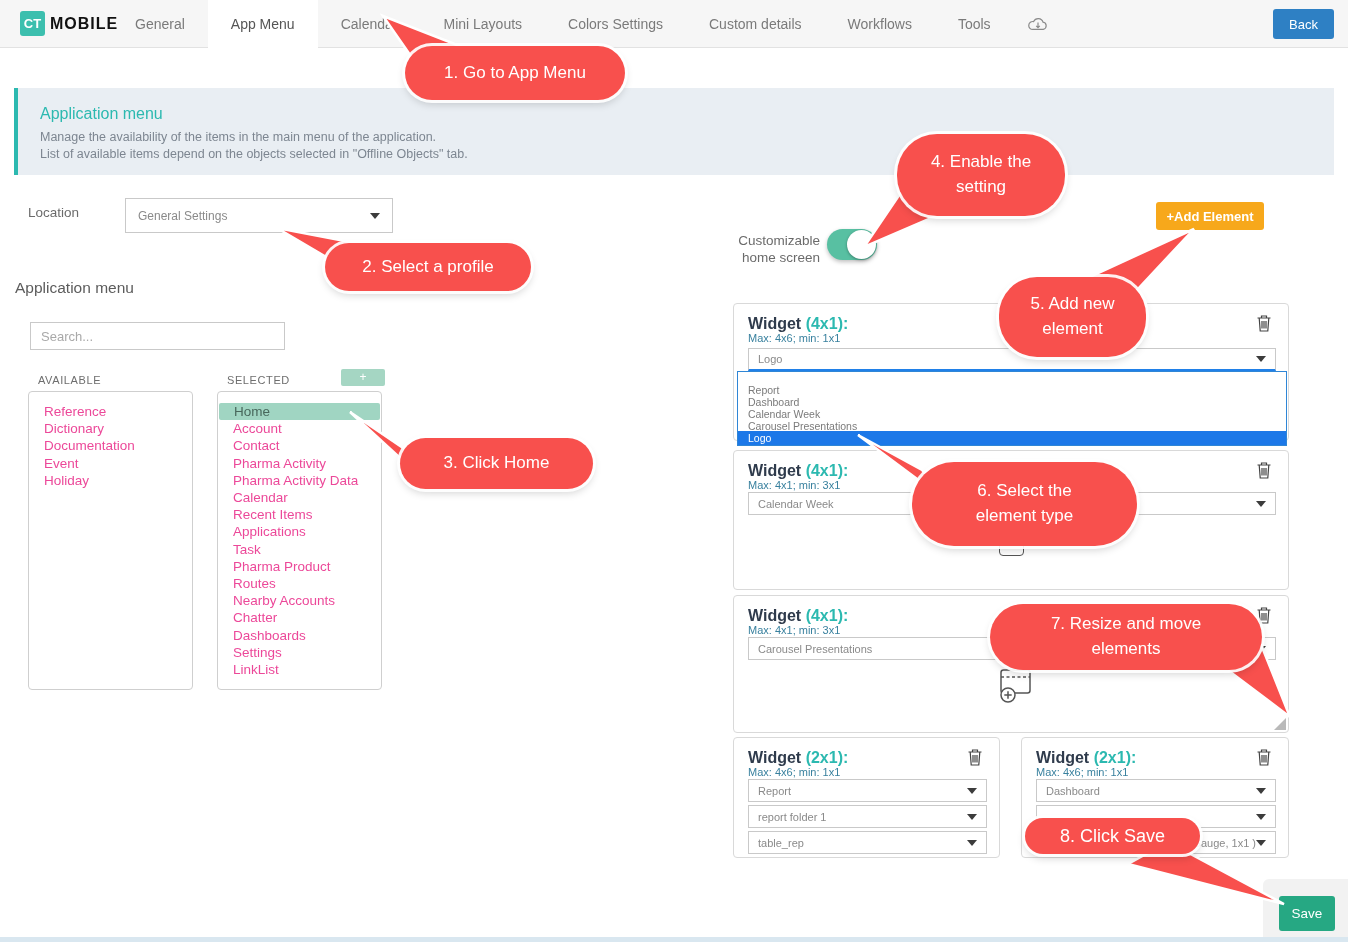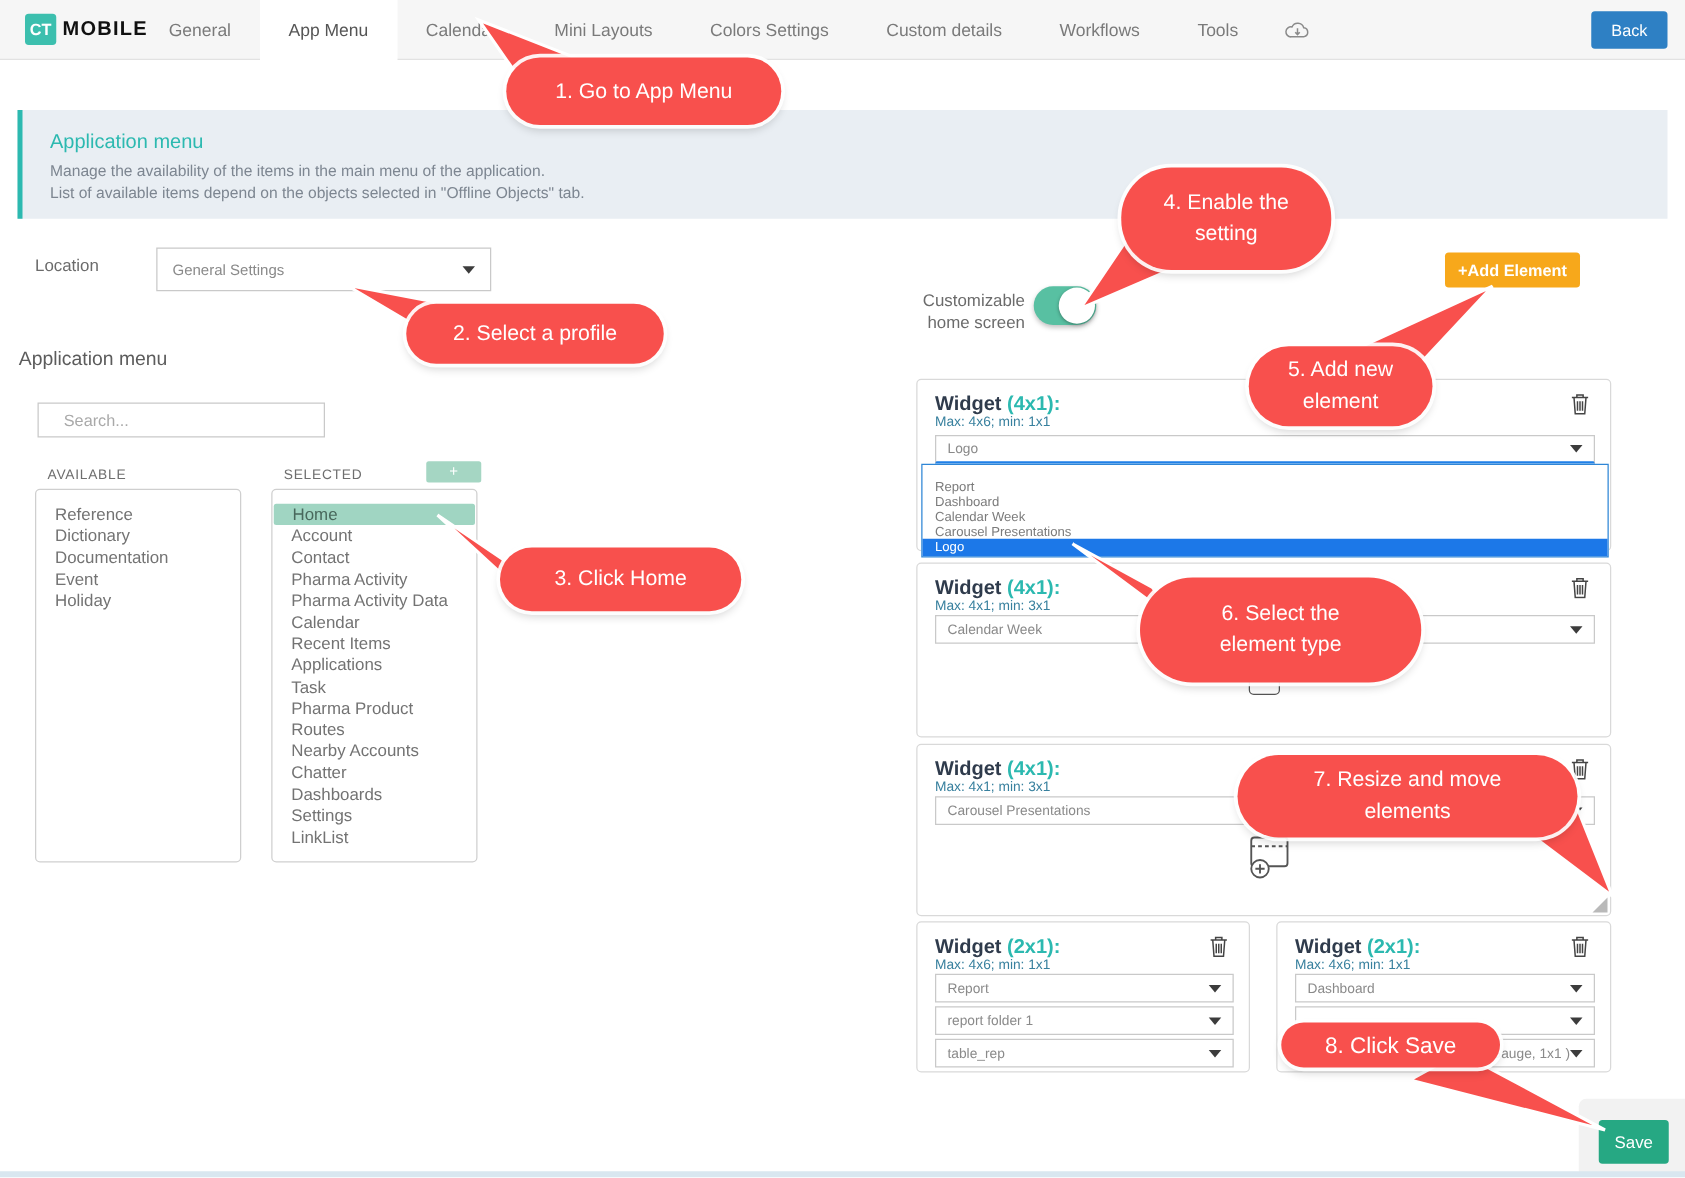--- a/index.html
+++ b/index.html
@@ -25,26 +25,26 @@
 
   
   .loc-label { position:absolute; left:28px; top:205px; font-size:13.5px; color:#6b6b6b; }
   .select { background:#fff; border:1px solid #c9c9c9; display:flex; align-items:center; cursor:pointer; }
   .loc-select { position:absolute; left:125px; top:198px; width:268px; height:35px; padding:0 12px;gap:47px; }
   .select-value { flex:1; font-size:12px; color:#8a8a8a; overflow:hidden; white-space:nowrap; }
   .caret { width:0; height:0; border-left:5px solid transparent; border-right:5px solid transparent; border-top:6px solid #3c3c3c; flex:none; }
 
   
   .section-heading { position:absolute; left:15px; top:279px; font-size:15.5px; color:#5c5c5c; }
-  .search-input { position:absolute; left:30px; top:322px; width:230px; height:28px; border:1px solid #c9c9c9; padding:0 20px; font-size:13px; color:#be185d; font-family:inherit; }
+  .search-input { position:absolute; left:30px; top:322px; width:255px; height:28px; border:1px solid #c9c9c9; padding:0 10px; font-size:13px; color:#be185d; font-family:inherit; }
   .search-input::placeholder { color:#a9a9a9; }
   .col-label { position:absolute; font-size:11px; color:#6e6e6e; letter-spacing:.6px; }
   .plus-btn { position:absolute; left:341px; top:369px; width:44px; height:17px; background:#a5d6c3; color:#fff; border:none; border-radius:2px; font-size:12px; line-height:15px; cursor:pointer; }
   .list-box { position:absolute; top:391px; width:165px; height:299px; border:1px solid #cfcfcf; border-radius:4px; background:#fff; padding:11px 0; overflow:hidden; }
-  .list-item { font-size:13.5px; color:#737373; line-height:17.2px; padding-left:15px; cursor:pointer; }
+  .list-item { font-size:13.5px; color:#ec4899; line-height:17.2px; padding-left:15px; cursor:pointer; }
   .list-item.hl { background:#a0d5c2; color:#48685c; margin:0 1px; border-radius:2px; }
 
   
   .toggle-label { position:absolute; left:726px; top:233px; width:94px; text-align:right; font-size:13.5px; color:#6b6b6b; line-height:16.5px; }
   .toggle { position:absolute; left:827px; top:229px; width:50px; height:31px; background:#58c0a2; border-radius:16px; cursor:pointer; box-shadow:0 2px 4px rgba(0,0,0,.25); }
   .knob { position:absolute; right:1px; top:1px; width:29px; height:29px; background:#fff; border-radius:50%; box-shadow:0 1px 3px rgba(0,0,0,.35); }
   .add-el-btn { position:absolute; left:1156px; top:202px; width:108px; height:28px; background:#f7a81b; color:#fff; border:none; border-radius:3px; font-size:13px; font-weight:bold; font-family:inherit; cursor:pointer; }
 
   
   .card { position:absolute; background:#fff; border:1px solid #d9d9d9; border-radius:4px; z-index:1; }
@@ -68,21 +68,21 @@
   .save-btn { position:absolute; left:1279px; top:896px; width:56px; height:35px; background:#26a883; color:#fff; border:none; border-radius:3px; font-size:13.5px; font-family:inherit; cursor:pointer; z-index:2; }
   .bottom-strip { position:absolute; left:0; top:937px; width:1348px; height:5px; background:#d9e7f0; }
 
   
   .tails { position:absolute; left:0; top:0; width:1348px; height:942px; z-index:49; pointer-events:none; }
   .callout { position:absolute; background:#f8504d; color:#fff; display:flex; align-items:center; justify-content:center; text-align:center; font-size:17px; line-height:1.45; z-index:50; box-shadow:0 0 0 3px rgba(255,255,255,.92), 0 4px 8px rgba(0,0,0,.18); }
   .c1 { left:405px; top:46px;  width:220px; height:54px; border-radius:27px; }
   .c2 { left:325px; top:243px; width:206px; height:48px; border-radius:24px; }
   .c3 { left:400px; top:438px; width:193px; height:51px; border-radius:26px; }
   .c4 { left:897px; top:134px; width:168px; height:82px; border-radius:40px; padding:0 18px; }
-  .c5 { left:999px; top:277px; width:147px; height:64px; border-radius:38px; padding:0 16px; }
+  .c5 { left:999px; top:277px; width:147px; height:80px; border-radius:38px; padding:0 16px; }
   .c6 { left:912px; top:462px; width:225px; height:84px; border-radius:42px; padding:0 34px; }
   .c7 { left:990px; top:604px; width:272px; height:66px; border-radius:33px; padding:0 36px; }
   .c8 { left:1025px; top:818px; width:175px; height:36px; border-radius:26px; font-size:18px; }
 </style>
 </head>
 <body>
 
 <div id="page">
 
   <div class="navbar">

